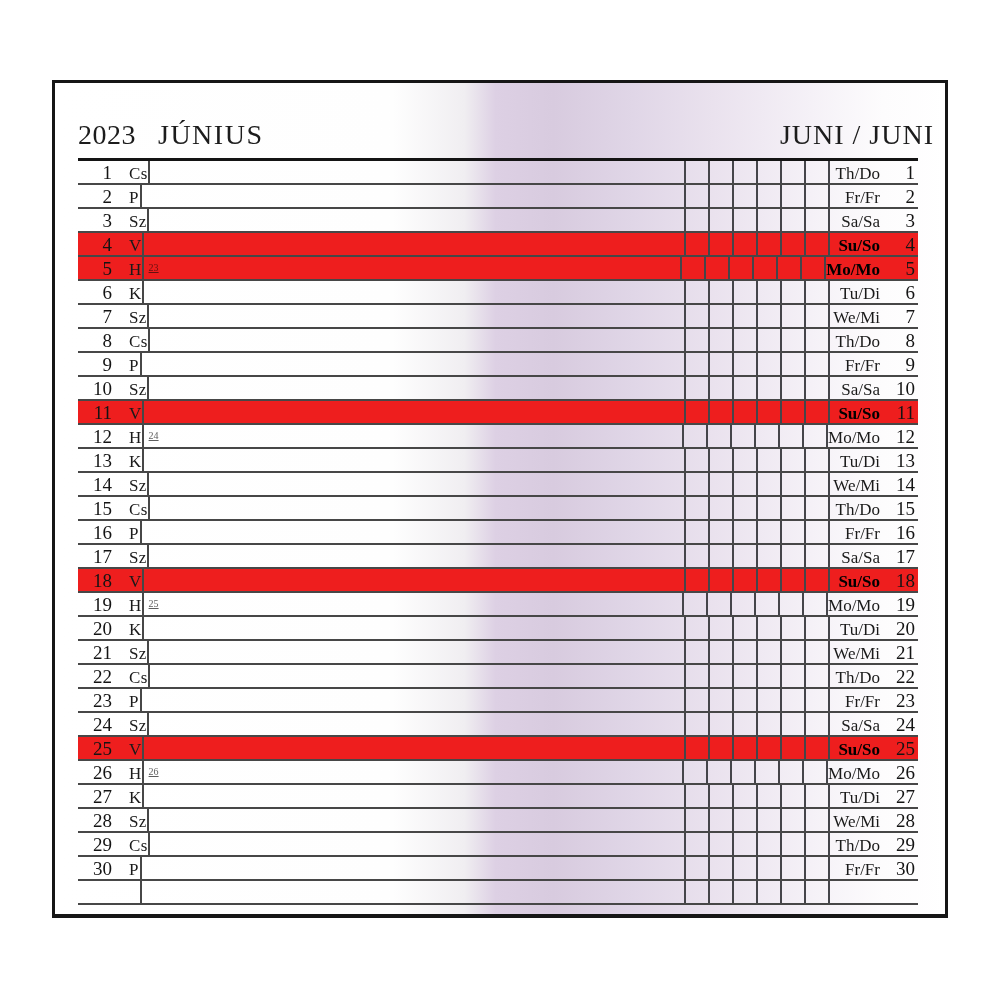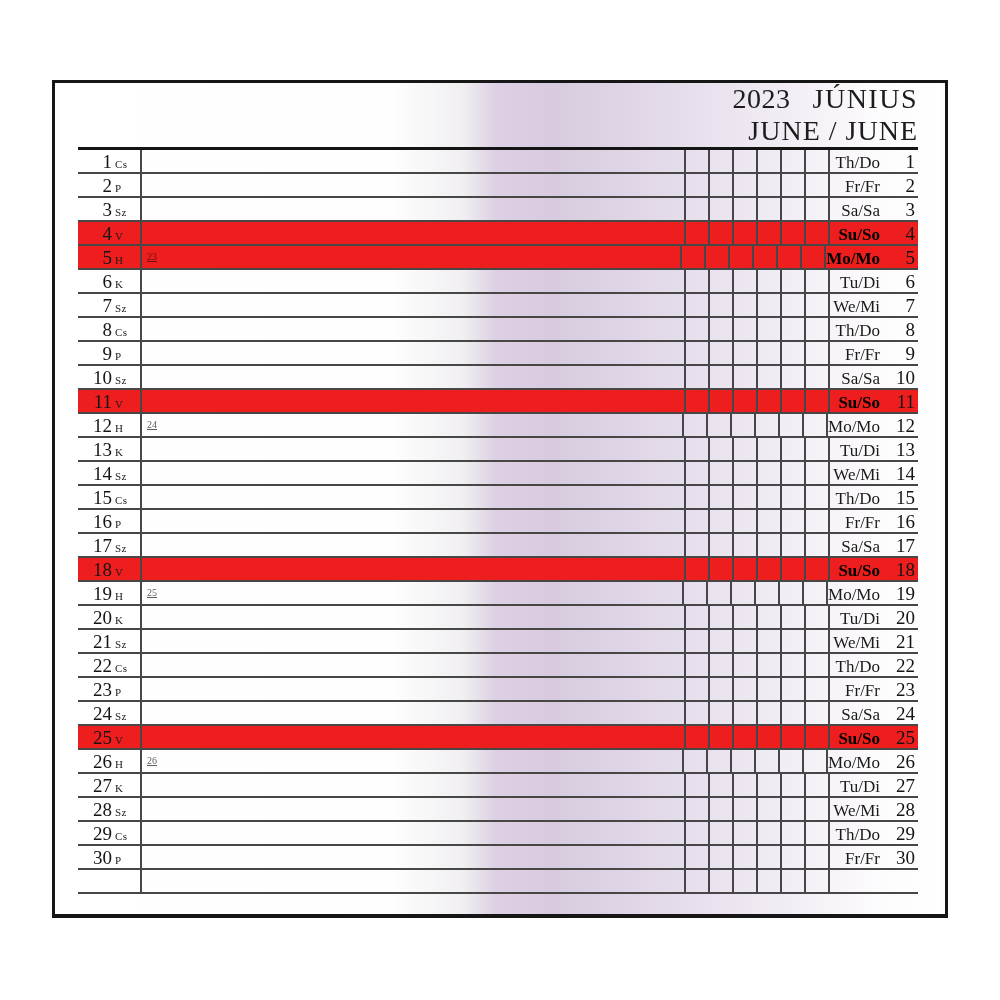--- a/index.html
+++ b/index.html
@@ -11,42 +11,42 @@
   .frame{
     position:absolute;left:52px;top:80px;width:896px;height:838px;
     box-sizing:border-box;
     border:3px solid #161616;border-bottom-width:4px;
     background:linear-gradient(90deg,
       #ffffff 0%, #fefefe 38%, #f0eef1 46%, #ddd0e4 49.5%,
       #d8cbdf 56%, #e0d6e7 65%, #eae2ee 74%, #f5f1f7 85%,
       #fdfcfd 93%, #ffffff 100%);
   }
   .header{
-    height:64px;display:flex;align-items:flex-end;justify-content:space-between;
-    padding:0 27px 7px 23px;box-sizing:border-box;flex-direction:column;
+    height:75px;display:flex;align-items:flex-end;justify-content:space-between;
+    padding:0 11px 7px 23px;box-sizing:border-box;
   }
   .header-left{font-size:28px;color:#1c1c1c;letter-spacing:.5px;display:flex;align-items:baseline;}
   .header-left .year{margin-right:14px;}
   .header-left .month{letter-spacing:1.5px;margin-left:8px;}
   .header-right{font-size:28px;color:#1c1c1c;letter-spacing:1px;}
   .cal-table{
     margin:0 27px 0 23px;width:840px;box-sizing:border-box;
     border-top:3px solid #141414;
   }
   .row{
     display:flex;height:24px;box-sizing:border-box;
     border-bottom:2px solid #474747;
   }
   .row.holiday{background:var(--holiday,#ee1e1e);}
   .c-left{
     flex:0 0 64px;box-sizing:border-box;border-right:2px solid #474747;
     display:flex;align-items:baseline;
   }
   .dnum{flex:0 0 34px;text-align:right;font-size:19px;line-height:23px;color:#141414;}
-  .dhu{font-size:11px;line-height:23px;margin-left:3px;color:#1a1a1a;letter-spacing:.3px;}
+  .dhu{font-size:17px;line-height:23px;margin-left:17px;color:#1a1a1a;letter-spacing:.3px;}
   .c-note{flex:1 1 auto;position:relative;}
   .wk{
     position:absolute;left:5px;top:50%;transform:translateY(-50%);
     font-size:10px;line-height:10px;text-decoration:underline;color:#5e5e5e;
   }
   .holiday .wk{color:#661111;}
   .c-grid{flex:0 0 146px;display:flex;box-sizing:border-box;}
   .gcell{flex:1 1 0;box-sizing:border-box;border-left:2px solid #45454a;}
   .gcell:last-child{border-right:2px solid #45454a;}
   .c-right{
@@ -59,21 +59,21 @@
 </style>
 </head>
 <body>
 
 <div class="frame">
   <div class="header">
     <div class="header-left">
       <span class="year">2023</span>
       <span class="month">JÚNIUS</span>
     </div>
-    <div class="header-right">JUNE / JUNE</div>
+    <div class="header-right">JUNI / JUNI</div>
   </div>
   <div class="cal-table" id="cal-table">
       <div class="row">
         <div class="c-left">
           <span class="dnum">1</span>
           <span class="dhu">Cs</span>
         </div>
         <div class="c-note"></div>
         <div class="c-grid">
           <div class="gcell"></div>

